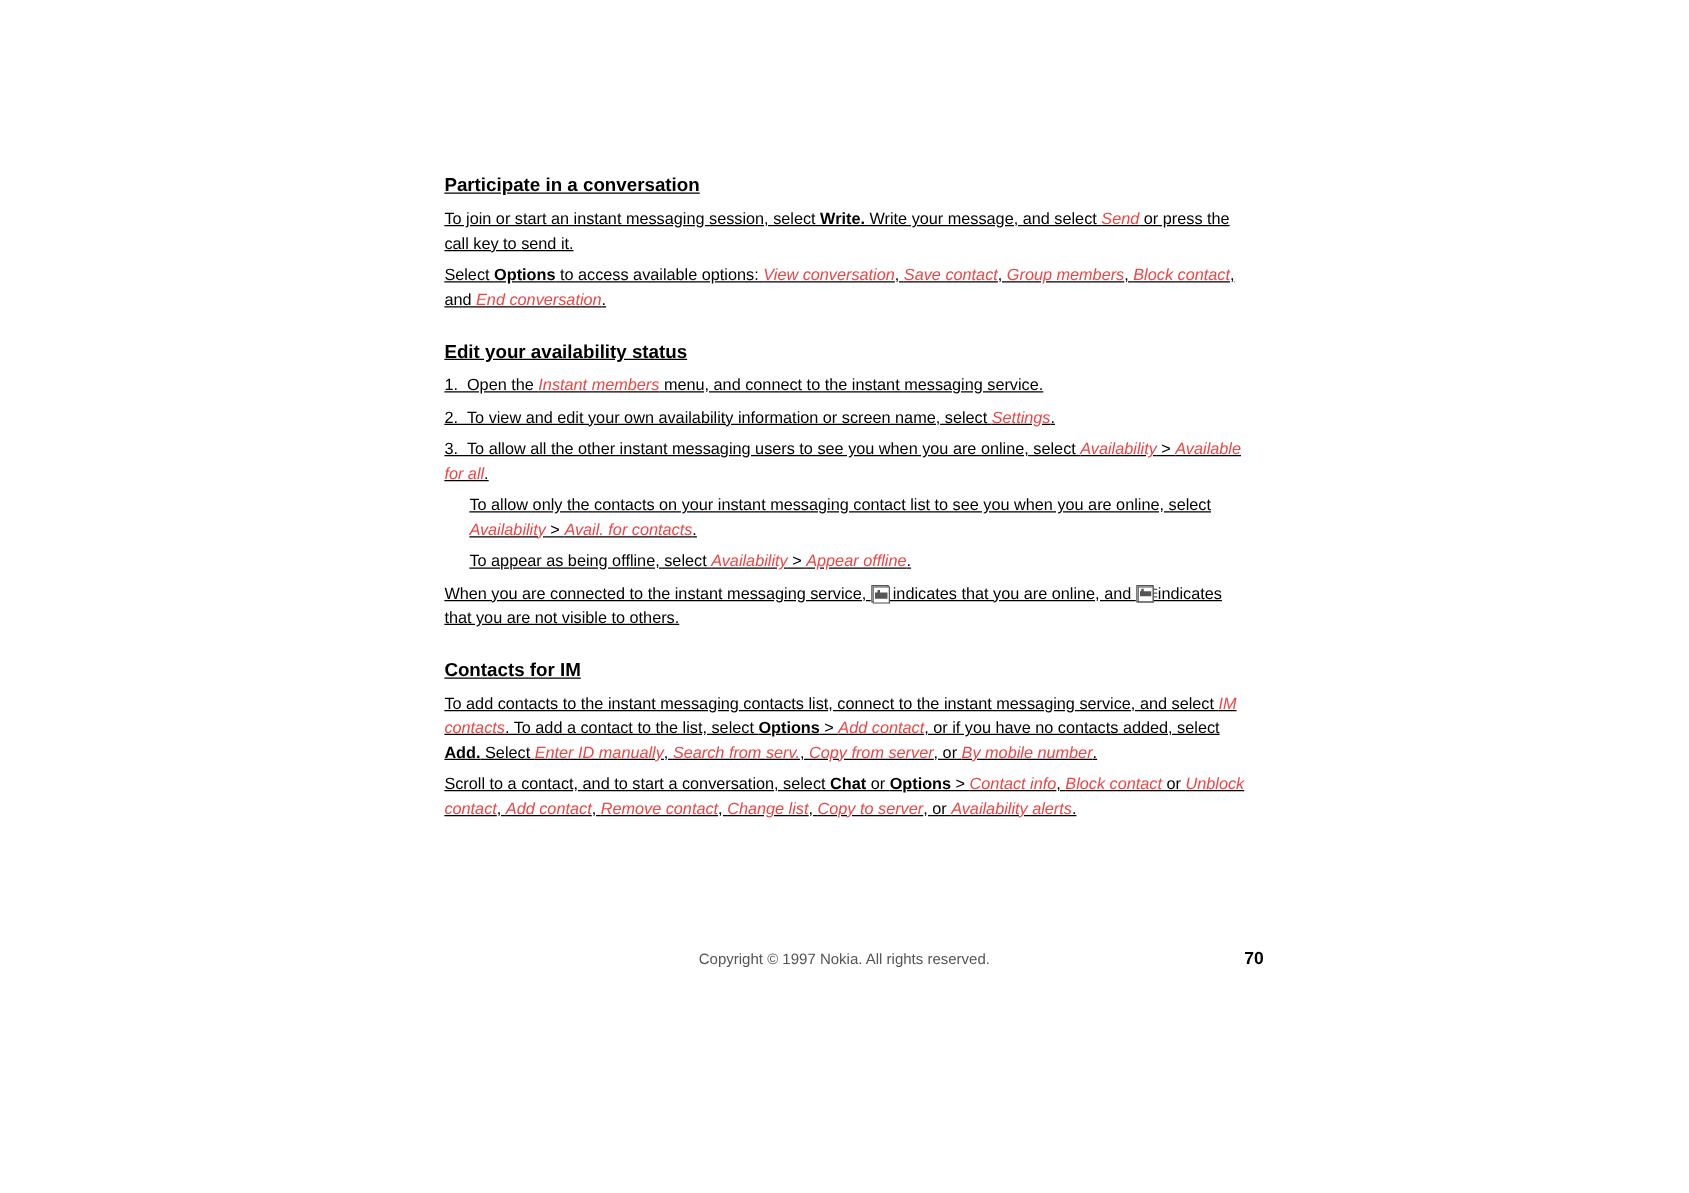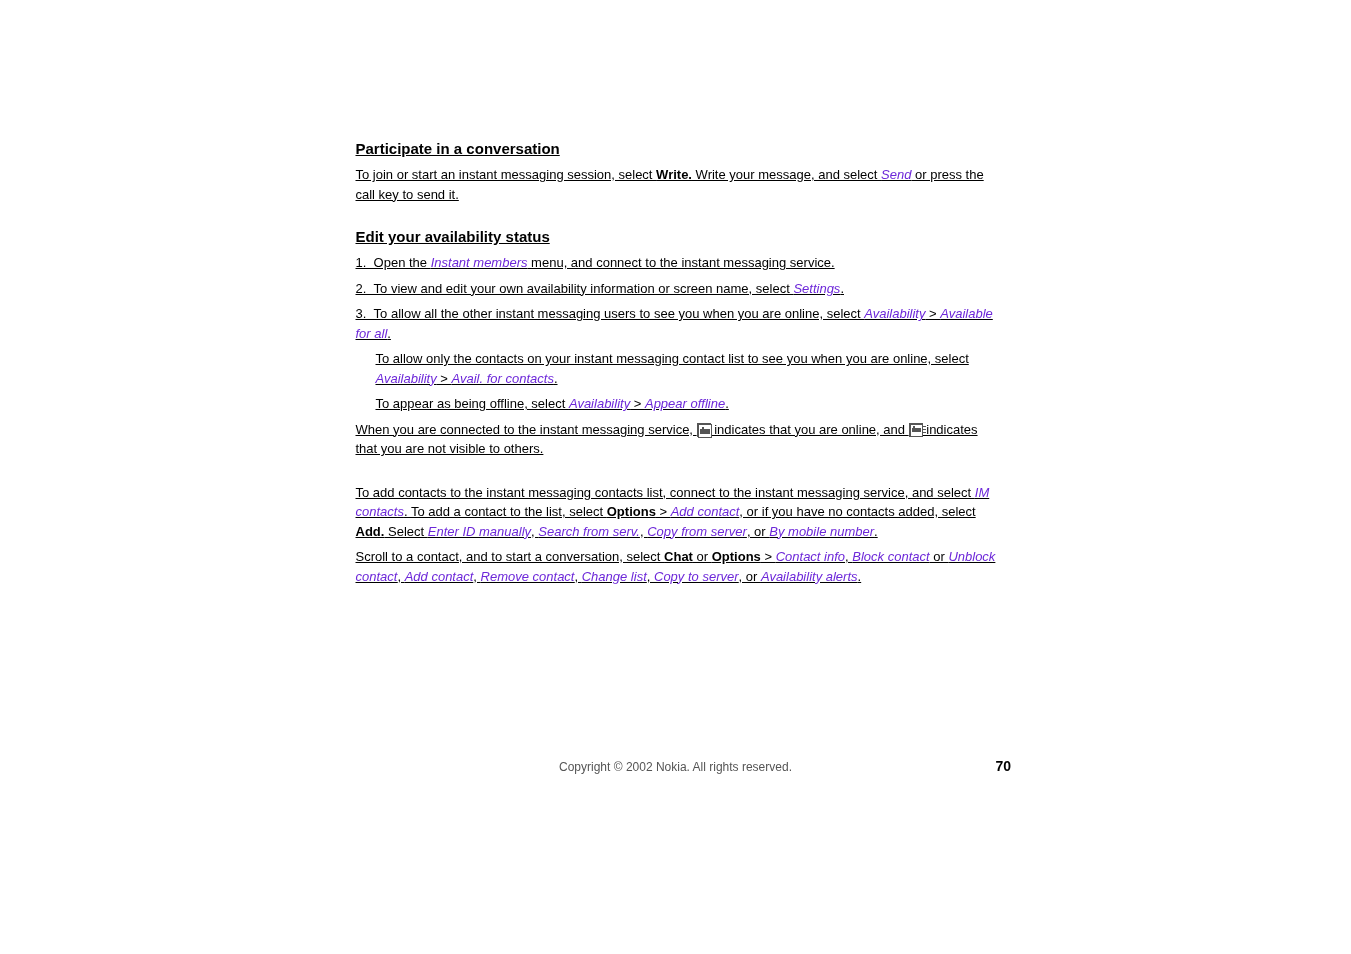--- a/index.html
+++ b/index.html
@@ -38,21 +38,21 @@
       margin-bottom: 8px;
     }
 
     .paragraph {
       margin-bottom: 6px;
       line-height: 1.5;
       font-size: 13px;
     }
 
     .green-italic {
-      color: #6d28d9;
+      color: #ef4444;
       font-style: italic;
     }
 
     .numbered-item {
       margin-bottom: 6px;
       line-height: 1.5;
     }
 
     .indented-paragraph {
       margin-left: 20px;
@@ -111,20 +111,23 @@
 <body>
 
 <div class="page-container">
 
   <div class="section">
     <div class="section-title">Participate in a conversation</div>
 
     <p class="paragraph">
       To join or start an instant messaging session, select <strong>Write.</strong> Write your message, and select <span class="green-italic">Send</span> or press the call key to send it.
     </p>
+    <p class="paragraph">
+      Select <strong>Options</strong> to access available options: <span class="green-italic">View conversation</span>, <span class="green-italic">Save contact</span>, <span class="green-italic">Group members</span>, <span class="green-italic">Block contact</span>, and <span class="green-italic">End conversation</span>.
+    </p>
   </div>
 
   <div class="section">
     <div class="section-title">Edit your availability status</div>
 
     <ol style="list-style:none; padding:0; margin:0;">
       <li class="numbered-item">
         1.&nbsp;&nbsp;Open the <span class="green-italic">Instant members</span> menu, and connect to the instant messaging service.
       </li>
       <li class="numbered-item">
@@ -161,28 +164,29 @@
           <rect x="13" y="2" width="3" height="1" fill="#555"></rect>
           <rect x="13" y="5" width="3" height="1" fill="#555"></rect>
           <rect x="13" y="8" width="3" height="1" fill="#555"></rect>
         </svg>
       </span>
       indicates that you are not visible to others.
     </p>
   </div>
 
   <div class="section">
+    <div class="section-title">Contacts for IM</div>
 
     <p class="paragraph">
       To add contacts to the instant messaging contacts list, connect to the instant messaging service, and select <span class="green-italic">IM contacts</span>. To add a contact to the list, select <strong>Options</strong> &gt; <span class="green-italic">Add contact</span>, or if you have no contacts added, select <strong>Add.</strong> Select <span class="green-italic">Enter ID manually</span>, <span class="green-italic">Search from serv.</span>, <span class="green-italic">Copy from server</span>, or <span class="green-italic">By mobile number</span>.
     </p>
 
     <p class="paragraph">
       Scroll to a contact, and to start a conversation, select <strong>Chat</strong> or <strong>Options</strong> &gt; <span class="green-italic">Contact info</span>, <span class="green-italic">Block contact</span> or <span class="green-italic">Unblock contact</span>, <span class="green-italic">Add contact</span>, <span class="green-italic">Remove contact</span>, <span class="green-italic">Change list</span>, <span class="green-italic">Copy to server</span>, or <span class="green-italic">Availability alerts</span>.
     </p>
   </div>
 
 </div>
 
 <div class="footer">
-  <span>Copyright © 2002 Nokia. All rights reserved.</span>
+  <span>Copyright © 1997 Nokia. All rights reserved.</span>
 </div>
 <div class="footer-page-num">70</div>
 
 </body></html>

